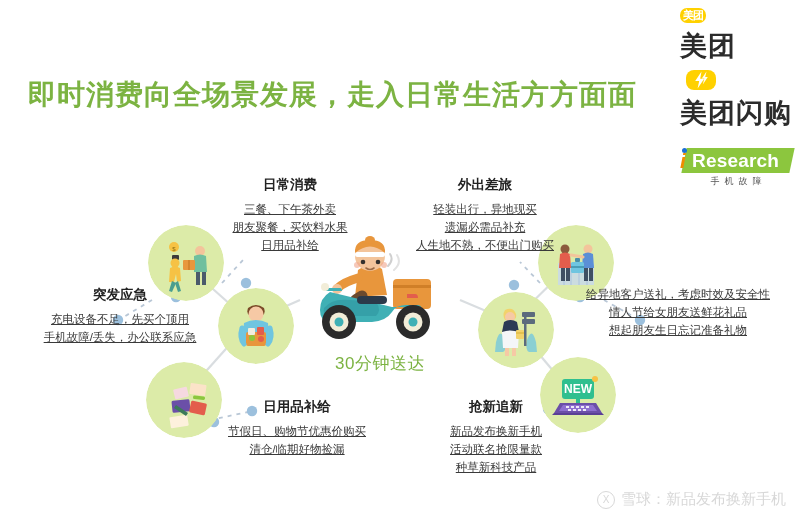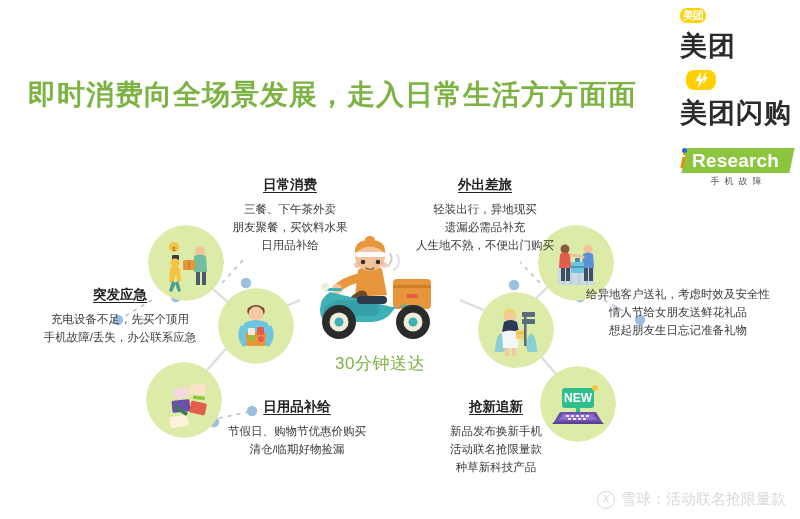--- a/index.html
+++ b/index.html
@@ -49,23 +49,23 @@
   .lines{position:absolute;left:0;top:0;width:800px;height:519px;pointer-events:none;}
 
   
   .blob{position:absolute;border-radius:50%;overflow:hidden;}
   .blob svg{display:block;}
 
   
   .grp{position:absolute;}
   .grp .hd{
     font-size:13.5px;font-weight:bold;color:#222;text-align:center;
-    text-decoration:underline;text-underline-offset:3px;margin-bottom:7px;white-space:nowrap;
-  }
-  .grp .ln{font-size:11.5px;color:#3a3a3a;text-align:center;line-height:1.55;white-space:nowrap;}
+    text-underline-offset:3px;margin-bottom:7px;white-space:nowrap;
+  }
+  .grp .ln{font-size:11.5px;color:#3a3a3a;text-align:center;line-height:1.55;white-space:nowrap;text-decoration:underline;}
 
   
   .scooter{position:absolute;left:300px;top:222px;}
   .center-label{
     position:absolute;left:300px;top:352px;width:160px;text-align:center;
     font-size:17px;font-weight:normal;color:#7CB342;letter-spacing:.5px;
   }
 
   
   .watermark{
@@ -229,21 +229,21 @@
       <circle cx="32" cy="25" r="5" fill="#F6C9A5"></circle>
       <path d="M26 30 q7 -4 13 0 l2 10 -17 0z" fill="#2B3A55"></path>
       <path d="M24 40 q8 -3 17 0 l-1 16 -15 0z" fill="#F4F6F8"></path>
       <rect x="27" y="56" width="4" height="8" fill="#F6C9A5"></rect>
       <rect x="34" y="56" width="4" height="8" fill="#F6C9A5"></rect>
       <rect x="38" y="38" width="8" height="9" rx="1" fill="#F2D26B"></rect>
       <path d="M38 41 h8" stroke="#d6ae33" stroke-width="1.2"></path>
     </svg>
   </div>
 
-  <div class="blob" style="left:540px;top:366px;width:76px;height:76px;">
+  <div class="blob" style="left:540px;top:357px;width:76px;height:76px;">
     <svg width="76" height="76" viewBox="0 0 76 76">
       <circle cx="38" cy="38" r="38" fill="#DCEBA8"></circle>
       <rect x="22" y="22" width="32" height="20" rx="3" fill="#2FBF8F"></rect>
       <text x="38" y="36" font-size="12" font-weight="bold" fill="#ffffff" text-anchor="middle" font-family="sans-serif">NEW</text>
       <circle cx="55" cy="22" r="3" fill="#F6C244"></circle>
       <rect x="36" y="42" width="4" height="4" fill="#2FBF8F"></rect>
       <path d="M20 46 l36 0 6 10 -48 0z" fill="#6B4FA8"></path>
       <path d="M23 48 l30 0 4 6 -38 0z" fill="#8E6FD0"></path>
       <g fill="#ffffff" opacity="0.85">
         <rect x="26" y="49" width="3" height="2"></rect>
@@ -339,16 +339,16 @@
 
   <div class="grp" style="left:406px;top:398px;width:180px;">
     <div class="hd">抢新追新</div>
     <div class="ln">新品发布换新手机</div>
     <div class="ln">活动联名抢限量款</div>
     <div class="ln">种草新科技产品</div>
   </div>
 
   <div class="watermark">
     <div class="wm-circle">X</div>
-    <div>雪球：活动联名抢限量款</div>
+    <div>雪球：新品发布换新手机</div>
   </div>
 
 </div>
 
 </body></html>

